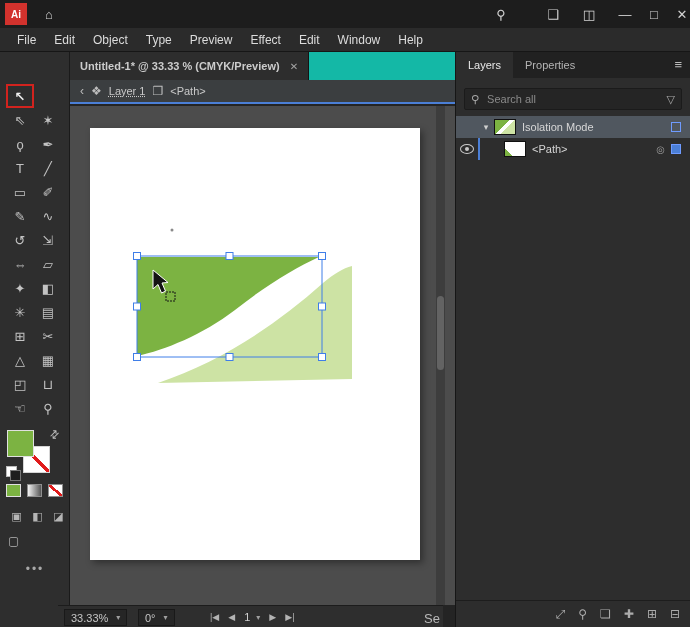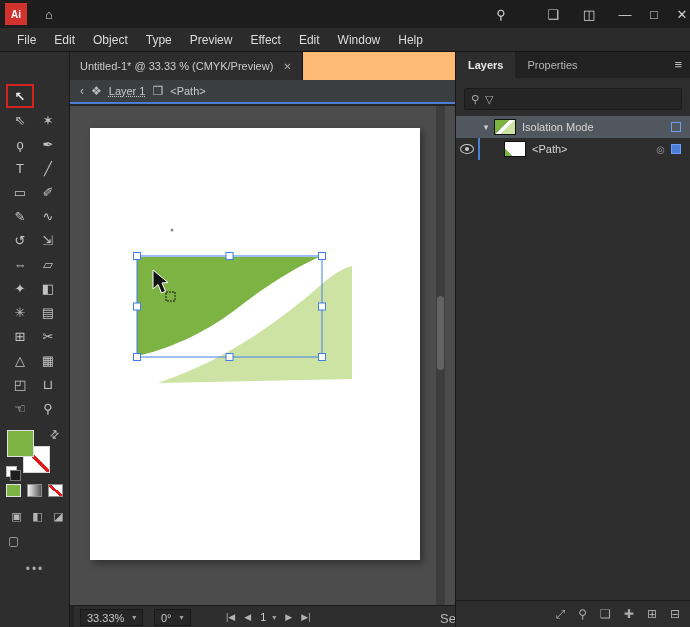--- a/index.html
+++ b/index.html
@@ -35,21 +35,21 @@
   .cbtn{width:15px;height:13px;border:1px solid #8f8f8f;box-sizing:border-box;}
   .cb-color{left:6px;top:0;background:#7cb342;border-color:#e0e0e0;}
   .cb-grad{left:27px;top:0;background:linear-gradient(90deg,#f2f2f2,#555);}
   .cb-none{left:48px;top:0;background:#fff;
            background-image:linear-gradient(to top right,transparent 42%,#e01b1b 42%,#e01b1b 58%,transparent 58%);}
   .dmrow{left:0;top:458px;width:70px;display:flex;padding-left:6px;}
   .dmrow span{width:21px;text-align:center;color:#b5b5b5;font-size:11px;}
   .smrow{left:8px;top:482px;color:#b5b5b5;font-size:12px;}
   .more{left:0;top:510px;width:70px;text-align:center;color:#a8a8a8;font-size:12px;letter-spacing:2px;}
   
-  #tabbar{left:70px;top:52px;width:385px;height:28px;background:#fdba74;}
+  #tabbar{left:70px;top:52px;width:385px;height:28px;background:#14b8a6;font-weight:bold;}
   .doc-tab{display:inline-flex;height:28px;align-items:center;background:#2d2d2d;padding:0 10px;
            color:#cccccc;font-size:11px;border-right:1px solid #141414;}
   .tab-close{margin-left:10px;font-size:10px;color:#a5a5a5;}
   
   #controlbar{left:70px;top:80px;width:385px;height:24px;background:#3b3e40;
               border-bottom:2px solid #4b7fd6;display:flex;align-items:center;gap:7px;
               padding-left:10px;box-sizing:border-box;font-size:11px;color:#c9c9c9;}
   #controlbar .ic{font-size:12px;color:#bdbdbd;}
   .layer-crumb{text-decoration:underline dotted;}
   
@@ -57,33 +57,33 @@
   #artboard{left:20px;top:22px;width:330px;height:432px;background:#ffffff;box-shadow:3px 3px 7px rgba(0,0,0,.38);}
   .shape-dark{fill:#7cb342;}
   .shape-light{fill:#cde3a4;}
   .selrect{fill:none;stroke:#3f7ee8;stroke-width:1;}
   .handle{fill:#ffffff;stroke:#3f7ee8;stroke-width:1;}
   .cursor-arrow{fill:#141414;stroke:#ffffff;stroke-width:1;}
   .move-box{fill:none;stroke:#141414;stroke-width:1;stroke-dasharray:2,1;}
   #vscroll{left:366px;top:0;width:9px;height:499px;background:#3d3d3d;}
   #vthumb{left:1px;top:190px;width:7px;height:74px;background:#636363;border-radius:4px;}
   
-  #statusbar{left:74px;top:605px;width:385px;height:22px;background:#2e2e2e;font-size:11px;color:#c7c7c7;
+  #statusbar{left:58px;top:605px;width:385px;height:22px;background:#2e2e2e;font-size:11px;color:#c7c7c7;
              border-top:1px solid #1c1c1c;box-sizing:border-box;}
   .sb-field{top:3px;height:15px;display:flex;align-items:center;gap:8px;background:#262626;
             border:1px solid #191919;padding:0 6px;}
   .sb-chev{font-size:8px;color:#9f9f9f;}
   .sb-nav{top:5px;display:flex;align-items:center;gap:9px;font-size:9px;color:#b3b3b3;}
   .ab-field{display:flex;align-items:center;gap:6px;font-size:11px;color:#d0d0d0;}
   .sb-trail{right:3px;top:5px;font-size:13px;color:#b9b9b9;}
   
   #rightpanel{left:455px;top:52px;width:235px;height:575px;background:#2d2d2d;border-left:1px solid #161616;box-sizing:border-box;}
   .ptabs{height:26px;background:#212121;display:flex;font-size:11px;color:#b5b5b5;position:relative;}
   .ptab{padding:0 12px;line-height:26px;}
-  .ptab.active{background:#2d2d2d;color:#e8e8e8;font-weight:bold;}
+  .ptab.active{background:#2d2d2d;color:#e8e8e8;}
   .pmenu{position:absolute;right:8px;top:0;line-height:26px;font-size:13px;color:#bdbdbd;}
   .search-row{margin:10px 8px 6px 8px;height:22px;background:#252525;border:1px solid #1b1b1b;border-radius:2px;
               display:flex;align-items:center;gap:6px;padding:0 6px;box-sizing:border-box;}
   .search-row input{flex:1;background:transparent;border:0;outline:none;color:#cccccc;font-size:11px;
                     font-family:"Liberation Sans","DejaVu Sans",sans-serif;}
   .search-row input::placeholder{color:#8a8a8a;}
   .s-ic{color:#a8a8a8;font-size:11px;}
   .lrow{height:22px;display:flex;align-items:center;font-size:11px;color:#d6d6d6;}
   .lrow.selected{background:#50575f;}
   .eye-col{width:22px;display:flex;align-items:center;justify-content:center;align-self:stretch;}
@@ -272,20 +272,21 @@
 </div>
 
 <div id="rightpanel" class="abs">
   <div class="ptabs">
     <span class="ptab active">Layers</span>
     <span class="ptab">Properties</span>
     <span class="pmenu">≡</span>
   </div>
   <div class="search-row">
     <span class="s-ic">⚲</span>
+    <input type="text" placeholder="Search all" style="">
     <span class="s-ic">▽</span>
   </div>
   <div>
     <div class="lrow selected">
       <span class="eye-col"></span>
       <span class="chev">▾</span>
       <span class="thumb art"></span>
       <span>Isolation Mode</span>
       <span class="sq-hollow"></span>
     </div>

